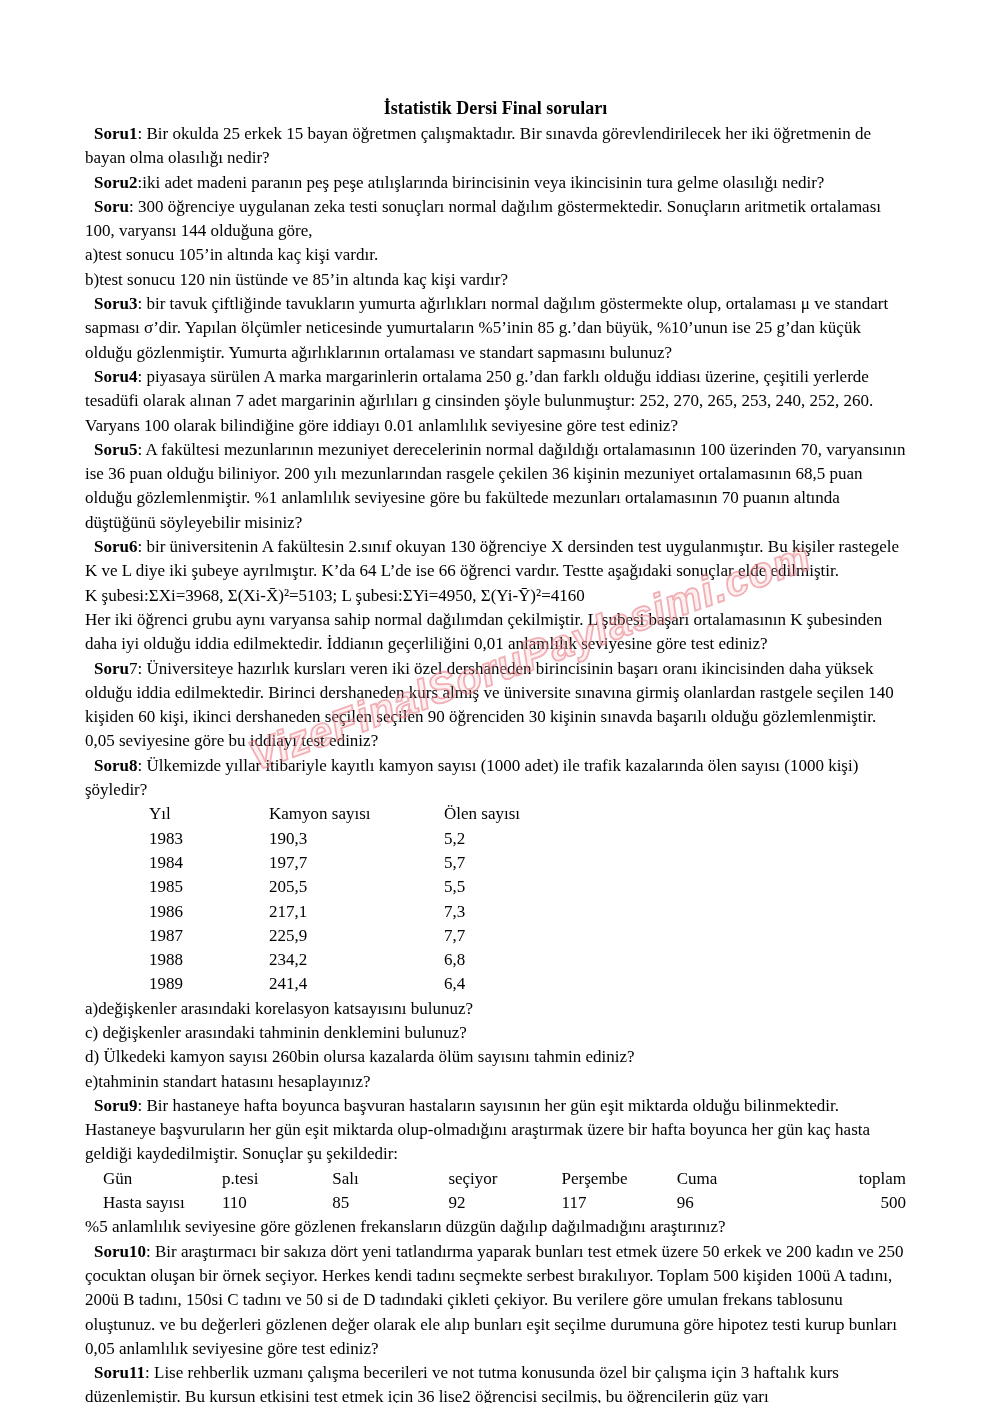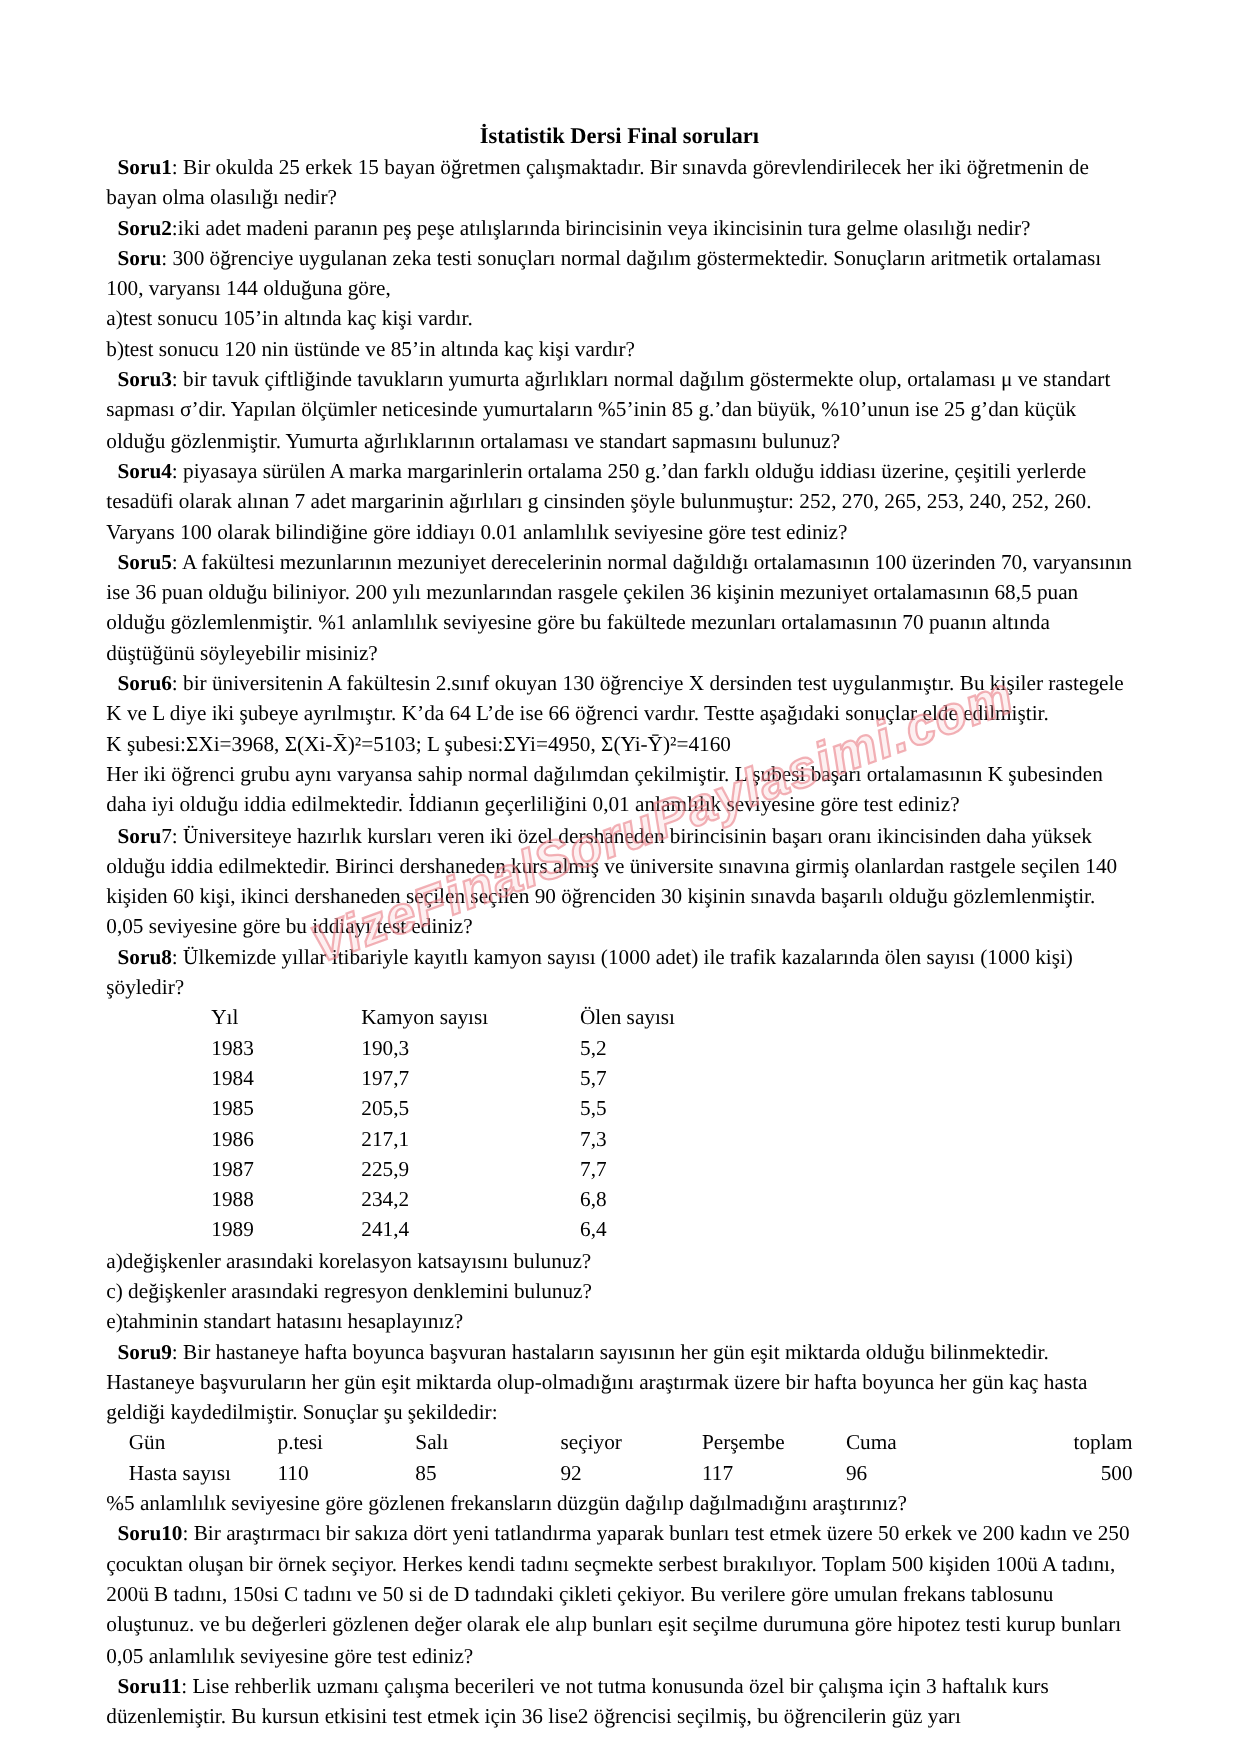--- a/index.html
+++ b/index.html
@@ -19,21 +19,21 @@
     margin:0 0 1px 0;
     text-align:center;
     font-size:18px;
     line-height:26px;
     font-weight:bold;
   }
   p.para{margin:0;}
   p.ind{text-indent:9px;}
   p.para b{font-weight:bold;}
   
-  .truck-table{margin-left:84px;}
+  .truck-table{margin-left:64px;}
   .t-row{display:flex;}
   .t-c1{width:120px;}
   .t-c2{width:175px;}
   .t-c3{width:82px;text-align:left;}
   
   .hosp-table{margin-left:18px;}
   .h-row{display:flex;}
   .h-c0{width:123px;}
   .h-c1{width:114px;}
   .h-c2{width:120px;}
@@ -131,21 +131,22 @@
       <span class="t-c3">6,8</span>
     </div>
     <div class="t-row">
       <span class="t-c1">1989</span>
       <span class="t-c2">241,4</span>
       <span class="t-c3">6,4</span>
     </div>
   </div>
 
   <p class="para"><span>a)değişkenler arasındaki korelasyon katsayısını bulunuz?</span></p>
-  <p class="para"><span>c) değişkenler arasındaki regresyon denklemini bulunuz?</span></p>
+  <p class="para"><span>c) değişkenler arasındaki tahminin denklemini bulunuz?</span></p>
+  <p class="para"><span>d) Ülkedeki kamyon sayısı 260bin olursa kazalarda ölüm sayısını tahmin ediniz?</span></p>
   <p class="para"><span>e)tahminin standart hatasını hesaplayınız?</span></p>
 
   <p class="para ind"><b>Soru9</b><span>: Bir hastaneye hafta boyunca başvuran hastaların sayısının her gün eşit miktarda olduğu bilinmektedir. Hastaneye başvuruların her gün eşit miktarda olup-olmadığını araştırmak üzere bir hafta boyunca her gün kaç hasta geldiği kaydedilmiştir. Sonuçlar  şu şekildedir:</span></p>
 
   <div class="hosp-table">
     <div class="h-row">
       <span class="h-c0">Gün</span>
       <span class="h-c1">p.tesi</span>
       <span class="h-c2">Salı</span>
       <span class="h-c3">seçiyor</span>

